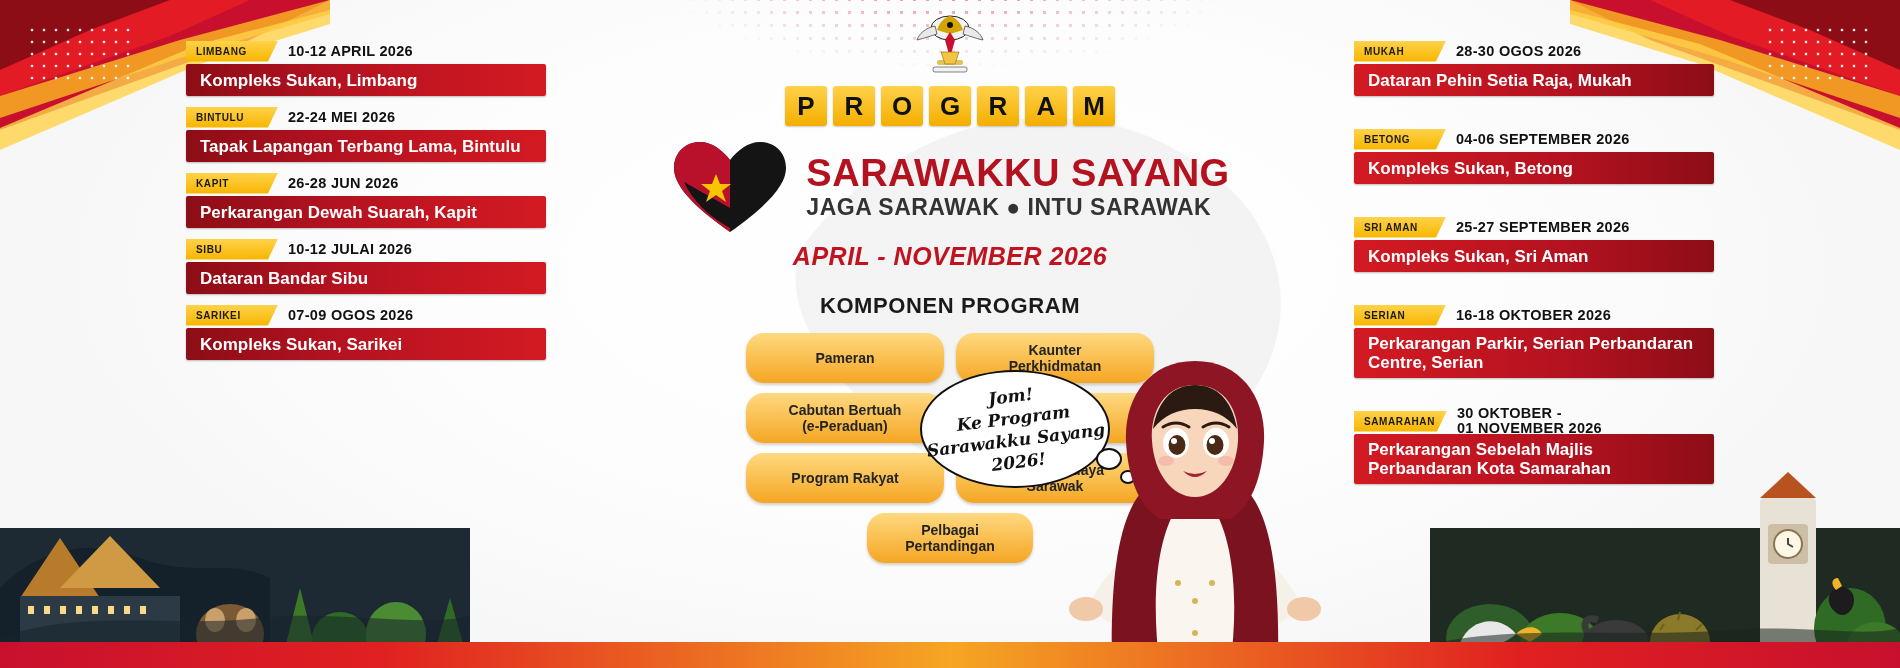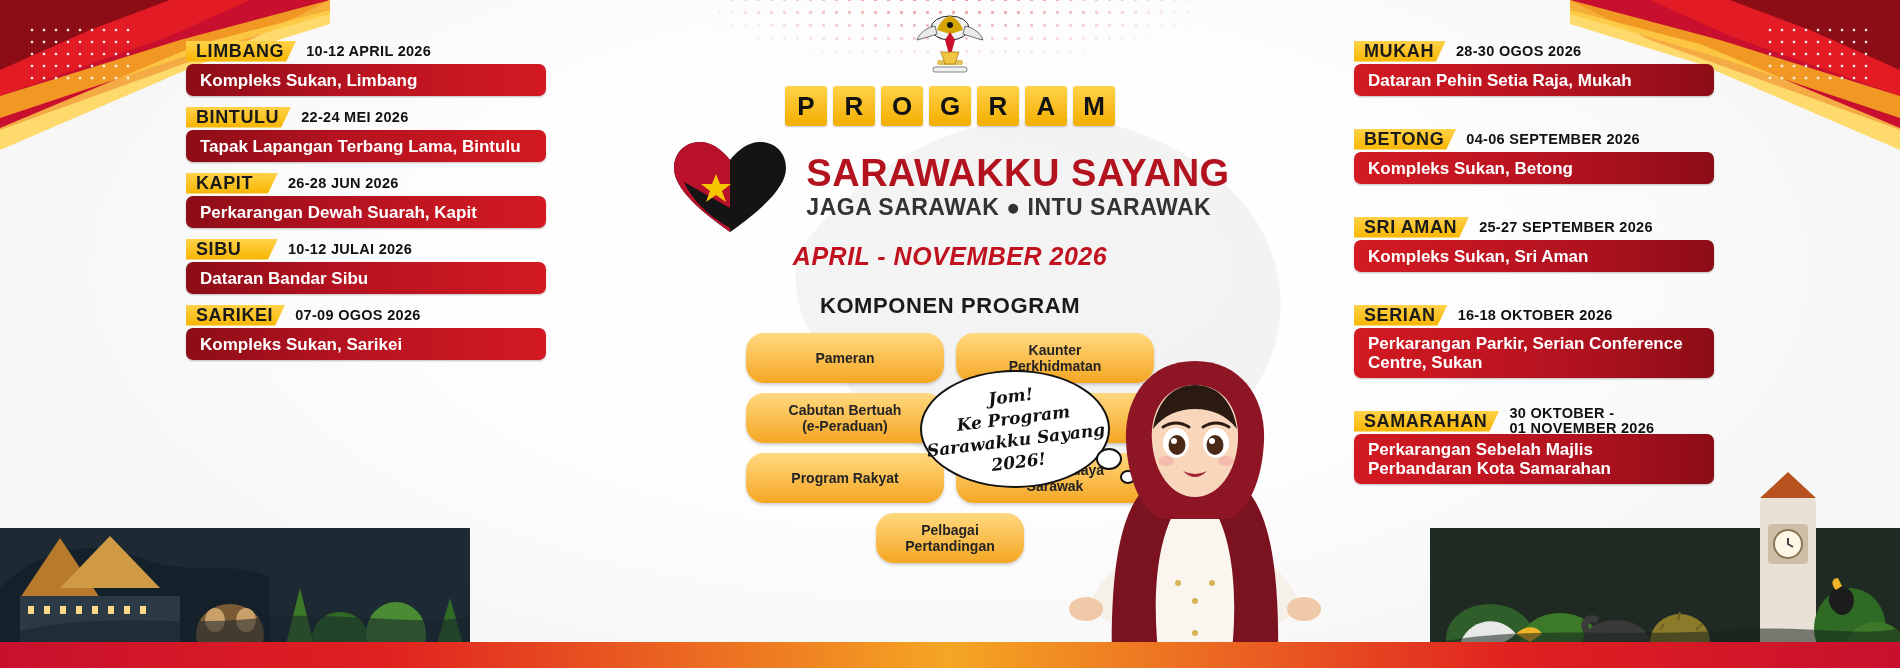--- a/index.html
+++ b/index.html
@@ -70,36 +70,36 @@
   .col.right { right: 186px; gap: 32px; }
 
   .entry { position: relative; }
   .entry-head {
     display: flex; align-items: center; gap: 10px; margin-bottom: 2px;
     height: 22px;
   }
   .col.right .entry-head { justify-content: flex-start; }
   .loc-chip {
     background: linear-gradient(180deg,#ffd24a,#f7b500);
-    color: #1a1a1a; font-weight: bold; font-size: 18px; letter-spacing: .6px;
+    color: #1a1a1a; font-weight: bold; font-size: 10px; letter-spacing: .6px;
     padding: 3px 12px 3px 10px;
     clip-path: polygon(0 0, 100% 0, calc(100% - 10px) 100%, 0 100%);
     min-width: 92px;
     line-height: 15px;
     white-space: nowrap;
   }
   .date-txt {
     color: #111; font-weight: bold; font-size: 14.5px; letter-spacing: .3px;
     line-height: 15px;
     white-space: pre-line;
   }
   .venue-bar {
     background: linear-gradient(90deg,#8c0d16 0%, #b31220 40%, #d31a22 100%);
     color: #fff; font-weight: bold; font-size: 17px;
-    padding: 6px 14px; border-radius: 7px;
+    padding: 6px 14px; border-radius: 2px;
     line-height: 19px;
     box-shadow: 0 1px 2px rgba(0,0,0,.25);
     min-height: 32px;
     display: flex; align-items: center;
   }
   .col.right .venue-bar { background: linear-gradient(270deg,#8c0d16 0%, #b31220 40%, #d31a22 100%); }
 
   
   .centre {
     position: absolute; left: 50%; transform: translateX(-50%);
@@ -149,21 +149,21 @@
     display: flex; flex-wrap: wrap; gap: 10px 12px; justify-content: center;
   }
   .pill {
     background: linear-gradient(180deg,#ffd980,#f5a623);
     color: #242424; font-weight: bold; font-size: 14px; text-align: center;
     border-radius: 18px; padding: 9px 10px; min-height: 42px; width: 198px;
     display: flex; align-items: center; justify-content: center;
     line-height: 16px; box-shadow: 0 2px 3px rgba(0,0,0,.18);
     white-space: pre-line;
   }
-  .pill.wide { width: 148px; }
+  .pill.wide { width: 166px; }
 
   
   .mascot-wrap { position: absolute; right: 560px; bottom: 0; width: 300px; height: 340px; }
   .mascot { position: absolute; right: 0; bottom: 0; width: 290px; height: 335px; }
   .mascot svg { width: 100%; height: 100%; }
 
   .bubble {
     position: absolute; right: 230px; bottom: 180px;
     width: 190px; height: 118px;
     background: #fff; border: 2.5px solid #111; border-radius: 50%;
@@ -283,21 +283,21 @@
           <div class="loc-chip">SRI AMAN</div>
           <div class="date-txt">25-27 SEPTEMBER 2026</div>
         </div>
         <div class="venue-bar">Kompleks Sukan, Sri Aman</div>
       </div>
       <div class="entry">
         <div class="entry-head">
           <div class="loc-chip">SERIAN</div>
           <div class="date-txt">16-18 OKTOBER 2026</div>
         </div>
-        <div class="venue-bar">Perkarangan Parkir, Serian Conference Centre, Sukan</div>
+        <div class="venue-bar">Perkarangan Parkir, Serian Perbandaran Centre, Serian</div>
       </div>
       <div class="entry">
         <div class="entry-head">
           <div class="loc-chip">SAMARAHAN</div>
           <div class="date-txt">30 OKTOBER -
 01 NOVEMBER 2026</div>
         </div>
         <div class="venue-bar">Perkarangan Sebelah Majlis Perbandaran Kota Samarahan</div>
       </div>
     </div>

